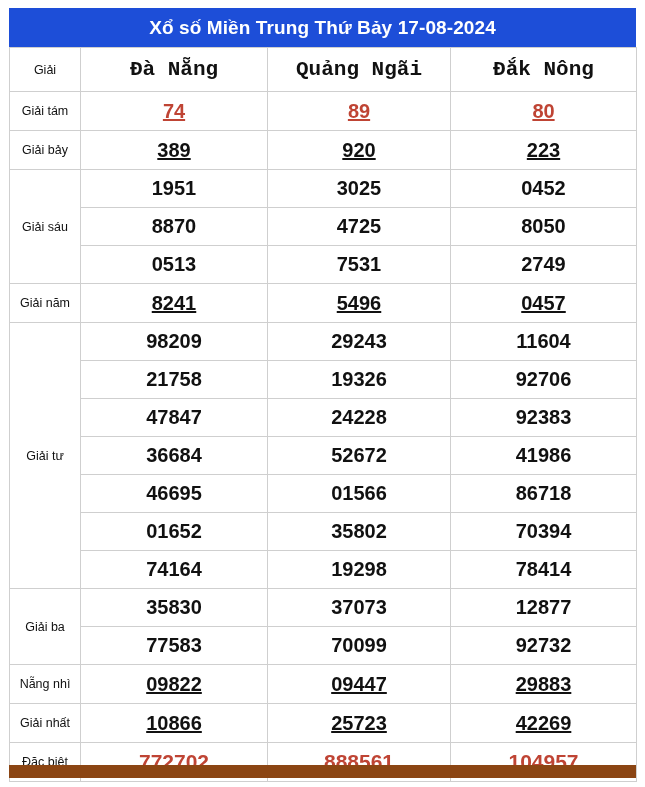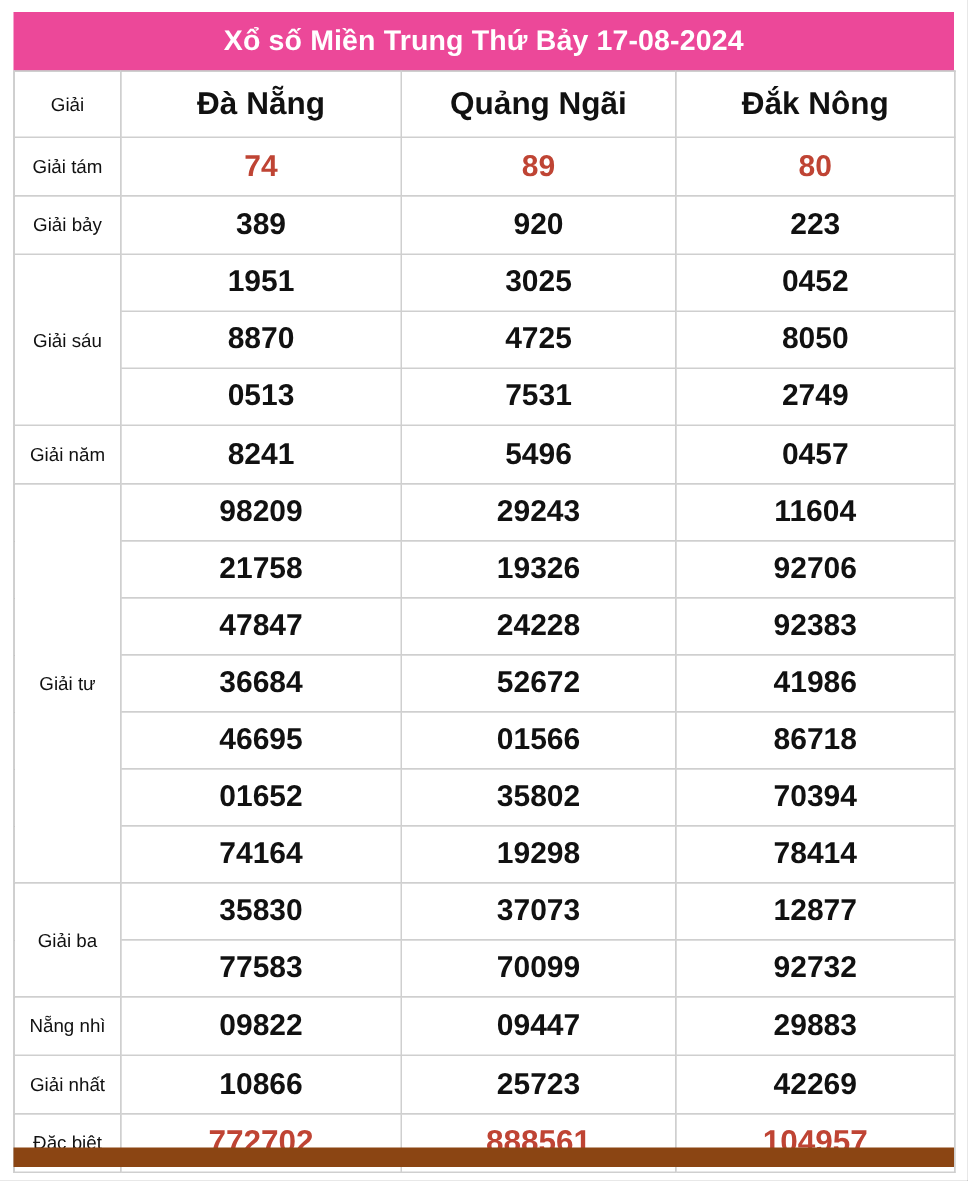--- a/index.html
+++ b/index.html
@@ -15,21 +15,21 @@
     position: relative;
   }
   .page {
     width: 645px;
     height: 787px;
     box-sizing: border-box;
     padding: 8px 9px 0 9px;
     position: relative;
   }
   .title-bar {
-    background: #ec4899;
+    background: #1d4ed8;
     color: #ffffff;
     font-size: 19px;
     font-weight: bold;
     text-align: center;
     height: 39px;
     line-height: 39px;
     letter-spacing: 0.1px;
     white-space: nowrap;
     overflow: hidden;
   }
@@ -55,36 +55,38 @@
     font-size: 12.5px;
     font-weight: normal;
     color: #1a1a1a;
     padding: 0 2px;
   }
   td.prov-head {
     font-size: 21px;
     font-weight: bold;
     color: #111111;
     height: 41px;
+    font-family: Liberation Mono, monospace;
   }
   td.num {
     font-size: 20px;
     font-weight: bold;
     height: 35px;
     color: #141414;
   }
   td.num.red {
     color: #bf4434;
   }
   td.num.special {
     color: #bf4434;
     font-size: 21px;
   }
   td.num.tall {
     height: 36px;
+    text-decoration: underline;
   }
   .footer-bar {
     position: absolute;
     left: 9px;
     right: 9px;
     bottom: 9px;
     height: 13px;
     background: #8b4513;
   }
 </style>

